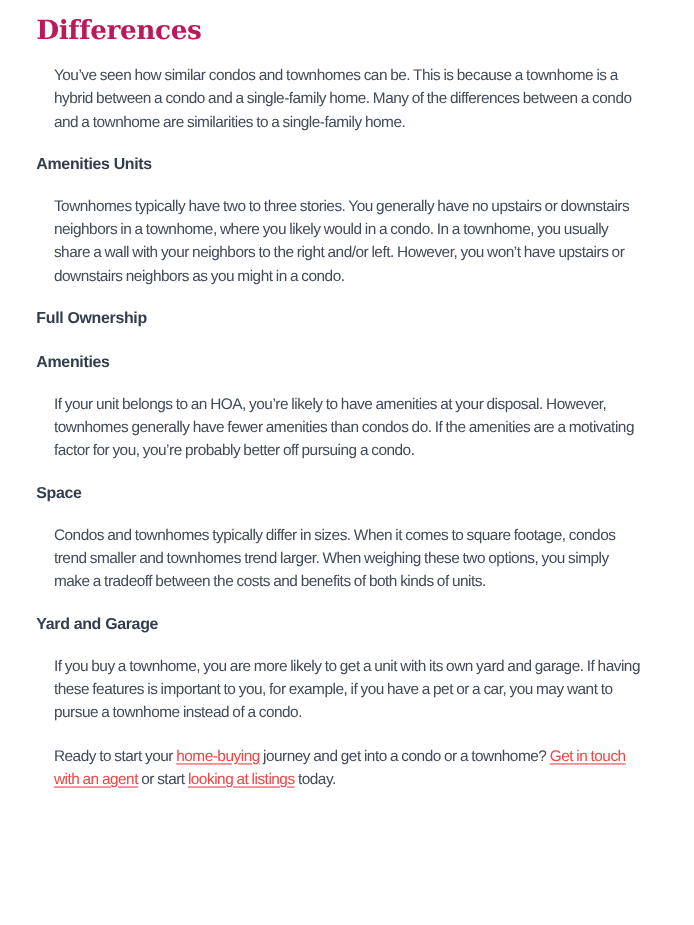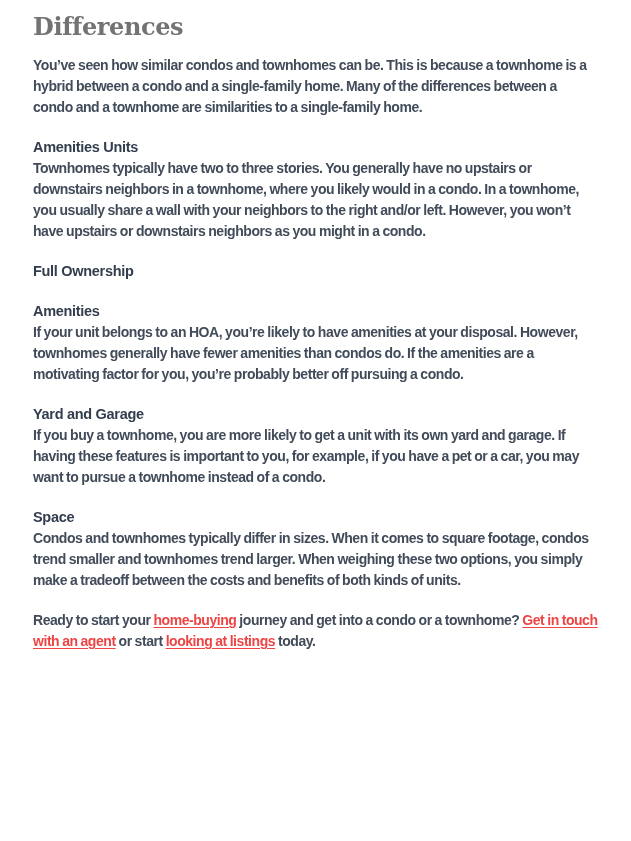--- a/index.html
+++ b/index.html
@@ -16,45 +16,45 @@
   }
   .page {
     padding: 12px 32px 0 33px;
     width: 631px;
     height: 841px;
   }
   .page-title {
     font-family: "DejaVu Serif", serif;
     font-size: 24px;
     font-weight: 700;
-    color: #737373;
+    color: #be185d;
     letter-spacing: -0.4px;
     line-height: 30px;
     margin: 0 0 13px 0;
   }
   .section {
     max-width: 566px;
     margin: 0 0 19px 0;
   }
   .section-heading {
     font-size: 14.5px;
     font-weight: 700;
     color: #323d4d;
     letter-spacing: -0.3px;
     line-height: 21px;
     margin: 0;
   }
   .section-body, .footer-paragraph {
     font-size: 14px;
-    font-weight: 700;
+    font-weight: 400;
     color: #414b59;
     letter-spacing: -0.45px;
     word-spacing: -0.5px;
     line-height: 21px;
-    margin: 0;
+    margin: 16px;
     max-width: 566px;
   }
   .footer-paragraph { margin-top: 19px; }
   .text-link {
     color: #ef4444;
     text-decoration: underline;
     text-underline-offset: 2px;
     cursor: pointer;
   }
 </style>
@@ -80,24 +80,24 @@
 
   <div class="section">
   </div>
 
   <div class="section">
     <h2 class="section-heading">Amenities</h2>
     <p class="section-body">If your unit belongs to an HOA, you’re likely to have amenities at your disposal. However, townhomes generally have fewer amenities than condos do. If the amenities are a motivating factor for you, you’re probably better off pursuing a condo.</p>
   </div>
 
   <div class="section">
-    <h2 class="section-heading">Yard and Garage</h2>
-    <p class="section-body">If you buy a townhome, you are more likely to get a unit with its own yard and garage. If having these features is important to you, for example, if you have a pet or a car, you may want to pursue a townhome instead of a condo.</p>
+    <h2 class="section-heading">Space</h2>
+    <p class="section-body">Condos and townhomes typically differ in sizes. When it comes to square footage, condos trend smaller and townhomes trend larger. When weighing these two options, you simply make a tradeoff between the costs and benefits of both kinds of units.</p>
   </div>
 
   <div class="section">
-    <h2 class="section-heading">Space</h2>
-    <p class="section-body">Condos and townhomes typically differ in sizes. When it comes to square footage, condos trend smaller and townhomes trend larger. When weighing these two options, you simply make a tradeoff between the costs and benefits of both kinds of units.</p>
+    <h2 class="section-heading">Yard and Garage</h2>
+    <p class="section-body">If you buy a townhome, you are more likely to get a unit with its own yard and garage. If having these features is important to you, for example, if you have a pet or a car, you may want to pursue a townhome instead of a condo.</p>
   </div>
 
   <p class="footer-paragraph"><span>Ready to start your </span><a class="text-link">home-buying</a><span> journey and get into a condo or a townhome? </span><a class="text-link">Get in touch with an agent</a><span> or start </span><a class="text-link">looking at listings</a><span> today.</span></p>
 
 </div>
 
 </body></html>

